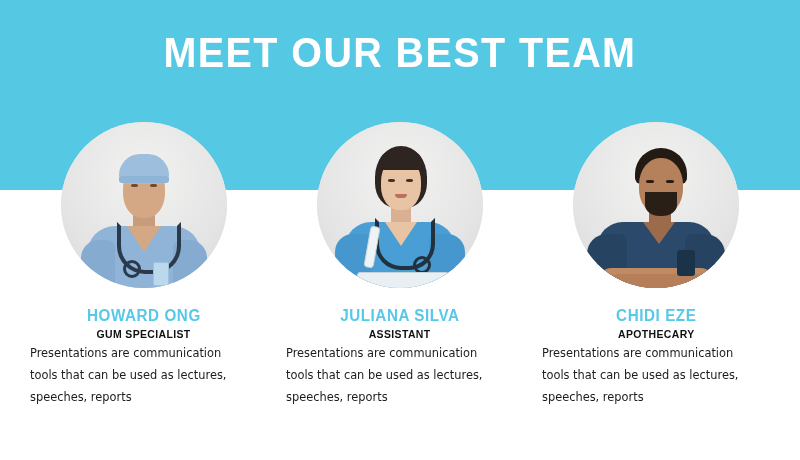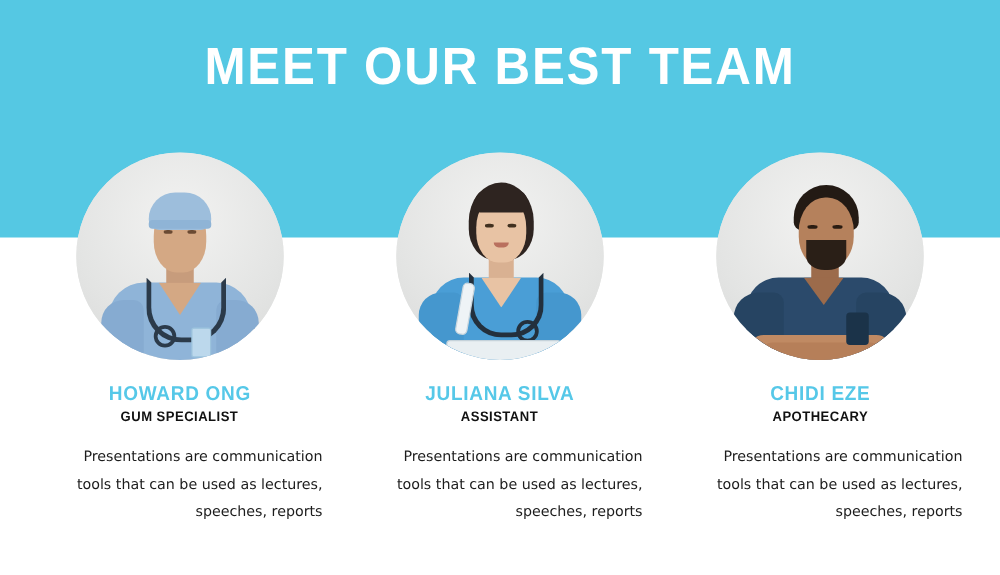--- a/index.html
+++ b/index.html
@@ -124,27 +124,27 @@
     color: #111111;
     font-family: "Liberation Sans Narrow", "Liberation Sans", sans-serif;
     font-size: 11px;
     font-weight: bold;
     letter-spacing: 0.4px;
     text-align: center;
     line-height: 13px;
     transform: scaleX(0.95);
   }
   .person-bio {
-    margin-top: 13px;
+    margin-top: 1px;
     width: 228px;
     color: #1c1c1c;
     font-family: "DejaVu Sans", sans-serif;
     font-size: 11.4px;
     font-weight: normal;
-    text-align: right;
+    text-align: left;
     line-height: 22px;
     white-space: pre-line;
   }
 </style>
 </head>
 <body>
 
 <div id="slide">
 
   <div id="header-band"></div>

